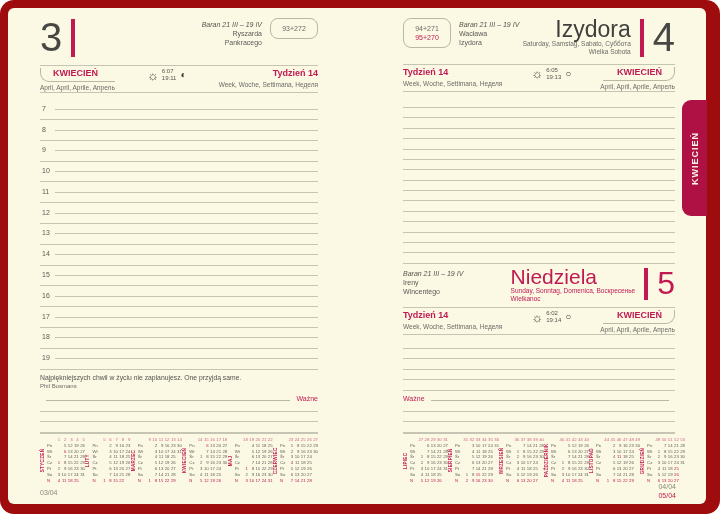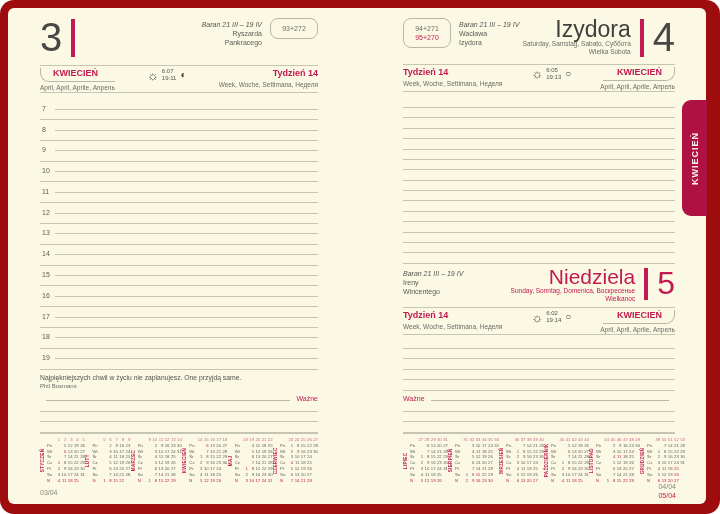--- a/index.html
+++ b/index.html
@@ -678,21 +678,21 @@
           <div class="hline"></div>
         </div>
 
       <div class="day-header" style="height:42px;margin-top:3px;">
         <div class="zodiac-block leftal">
           <div class="zodiac">Baran 21 III – 19 IV</div>
           <div>Ireny</div>
           <div>Wincentego</div>
         </div>
         <span class="spacer"></span>
-        <div style="text-align:right;">
+        <div style="">
           <div class="dayname red" style="font-size:21px;line-height:20px;">Niedziela</div>
           <div class="trans red">Sunday, Sonntag, Domenica, Воскресенье</div>
           <div class="trans red">Wielkanoc</div>
         </div>
         <span class="vbar" style="height:32px;"></span>
         <span class="big-num red" style="font-size:32px;line-height:32px;">5</span>
       </div>
 
       <div class="weekrow" style="margin-top:2px;">
         <div class="wr-col">

